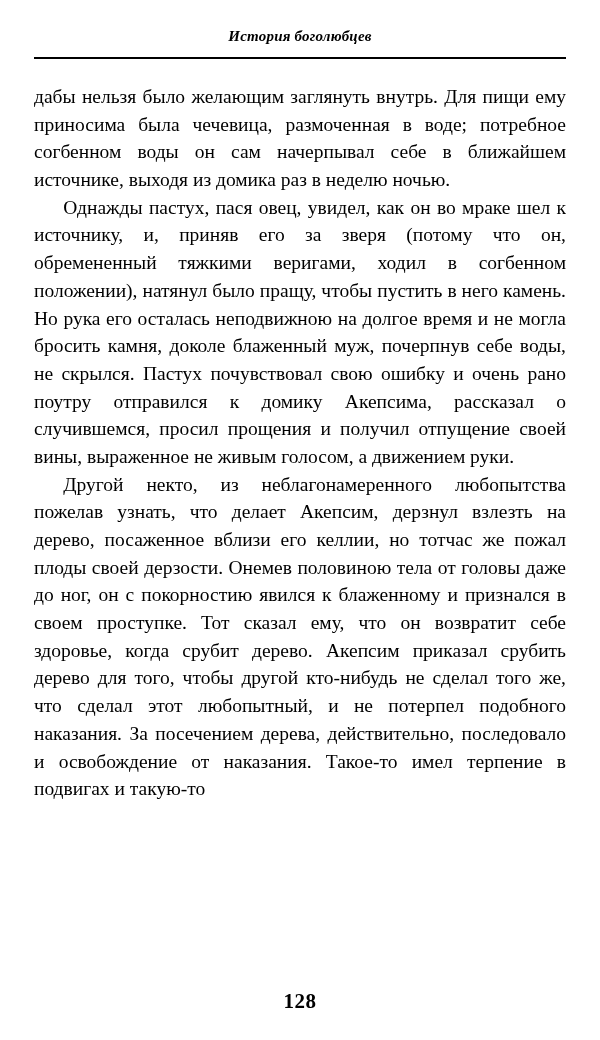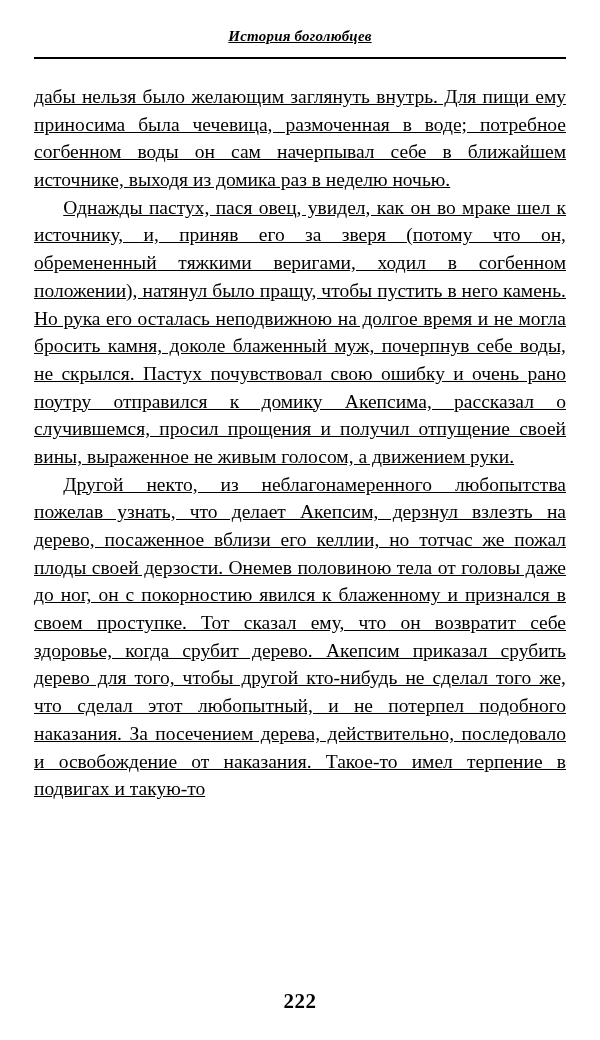--- a/index.html
+++ b/index.html
@@ -14,21 +14,20 @@
     color: #000000;
     position: relative;
     overflow: hidden;
   }
   .page {
     width: 600px;
     height: 1040px;
     box-sizing: border-box;
     padding: 22px 34px 0 34px;
     position: relative;
-    text-decoration: underline;
   }
   .running-head {
     text-align: center;
     font-style: italic;
     font-weight: bold;
     font-size: 15px;
     letter-spacing: 0.2px;
     margin: 6px 0 0 0;
   }
   .head-rule {
@@ -70,15 +69,15 @@
   <div class="running-head">История боголюбцев</div>
 
   <div class="head-rule"></div>
 
   <div class="body-text">
     <p>дабы нельзя было желающим заглянуть внутрь. Для пищи ему приносима была чечевица, размоченная в воде; потребное согбенном воды он сам начерпывал себе в ближайшем источнике, выходя из домика раз в неделю ночью.</p>
     <p class="indent">Однажды пастух, пася овец, увидел, как он во мраке шел к источнику, и, приняв его за зверя (потому что он, обремененный тяжкими веригами, ходил в согбенном положении), натянул было пращу, чтобы пустить в него камень. Но рука его осталась неподвижною на долгое время и не могла бросить камня, доколе блаженный муж, почерпнув себе воды, не скрылся. Пастух почувствовал свою ошибку и очень рано поутру отправился к домику Акепсима, рассказал о случившемся, просил прощения и получил отпущение своей вины, выраженное не живым голосом, а движением руки.</p>
     <p class="indent">Другой некто, из неблагонамеренного любопытства пожелав узнать, что делает Акепсим, дерзнул взлезть на дерево, посаженное вблизи его келлии, но тотчас же пожал плоды своей дерзости. Онемев половиною тела от головы даже до ног, он с покорностию явился к блаженному и признался в своем проступке. Тот сказал ему, что он возвратит себе здоровье, когда срубит дерево. Акепсим приказал срубить дерево для того, чтобы другой кто-нибудь не сделал того же, что сделал этот любопытный, и не потерпел подобного наказания. За посечением дерева, действительно, последовало и освобождение от наказания. Такое-то имел терпение в подвигах и такую-то</p>
   </div>
 
-  <div class="folio">222</div>
+  <div class="folio">128</div>
 
 </div>
 
 </body></html>

